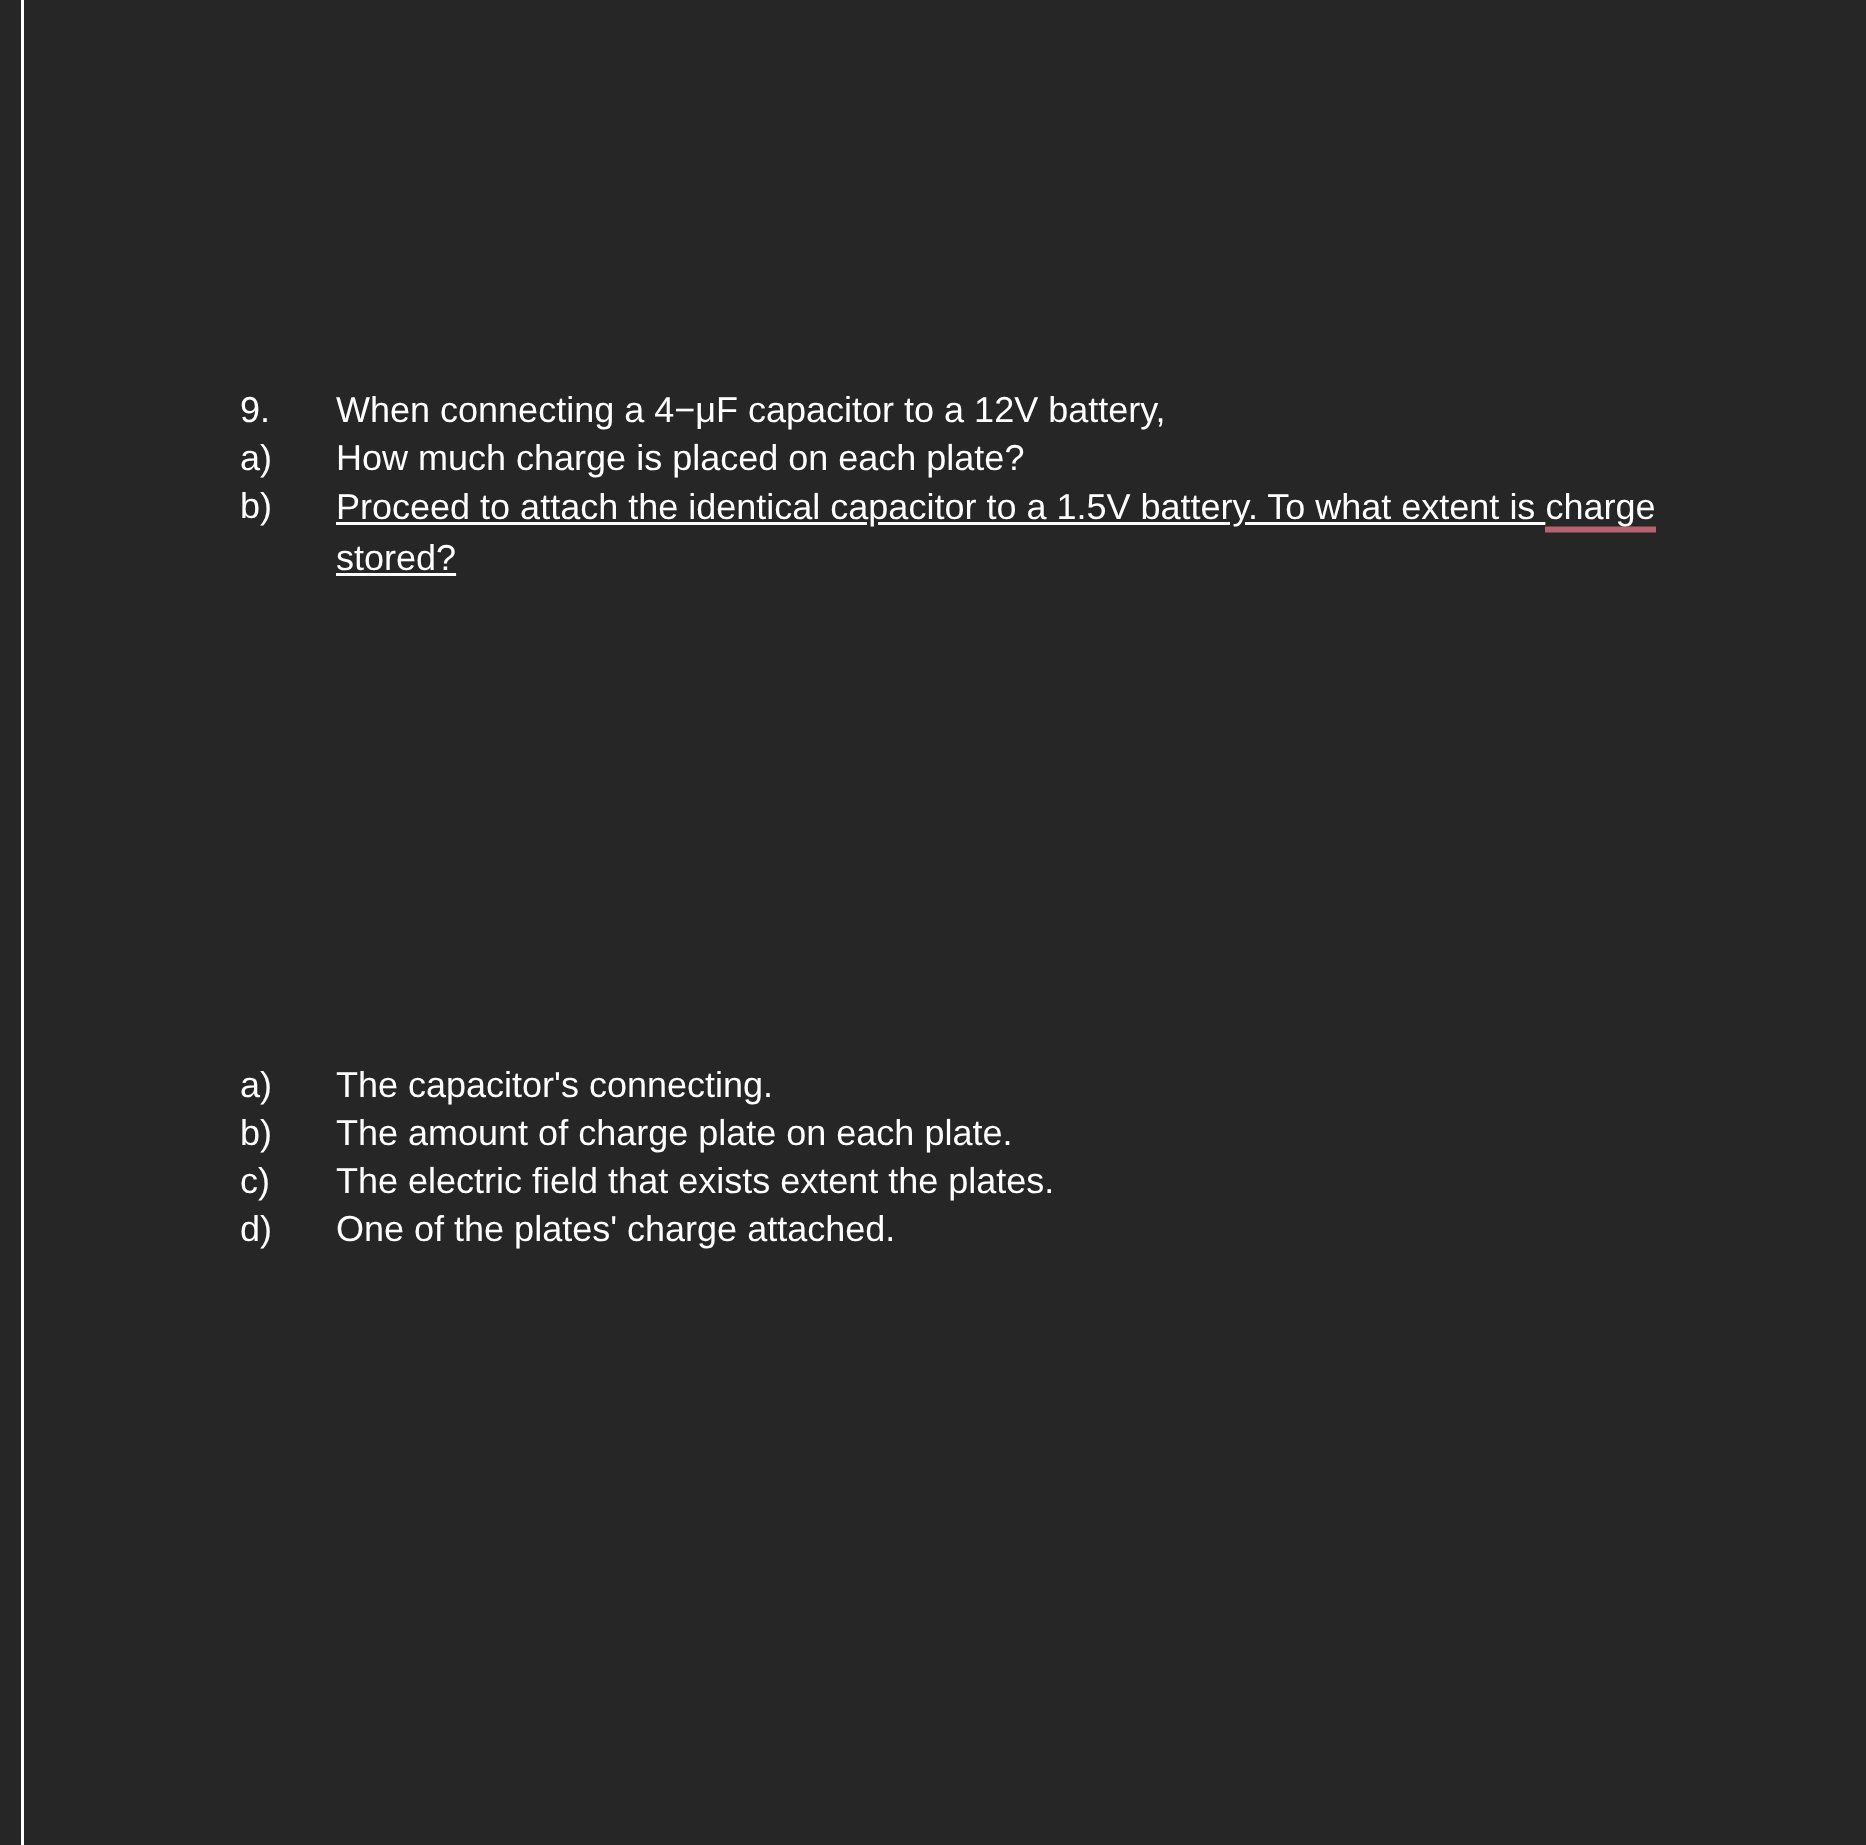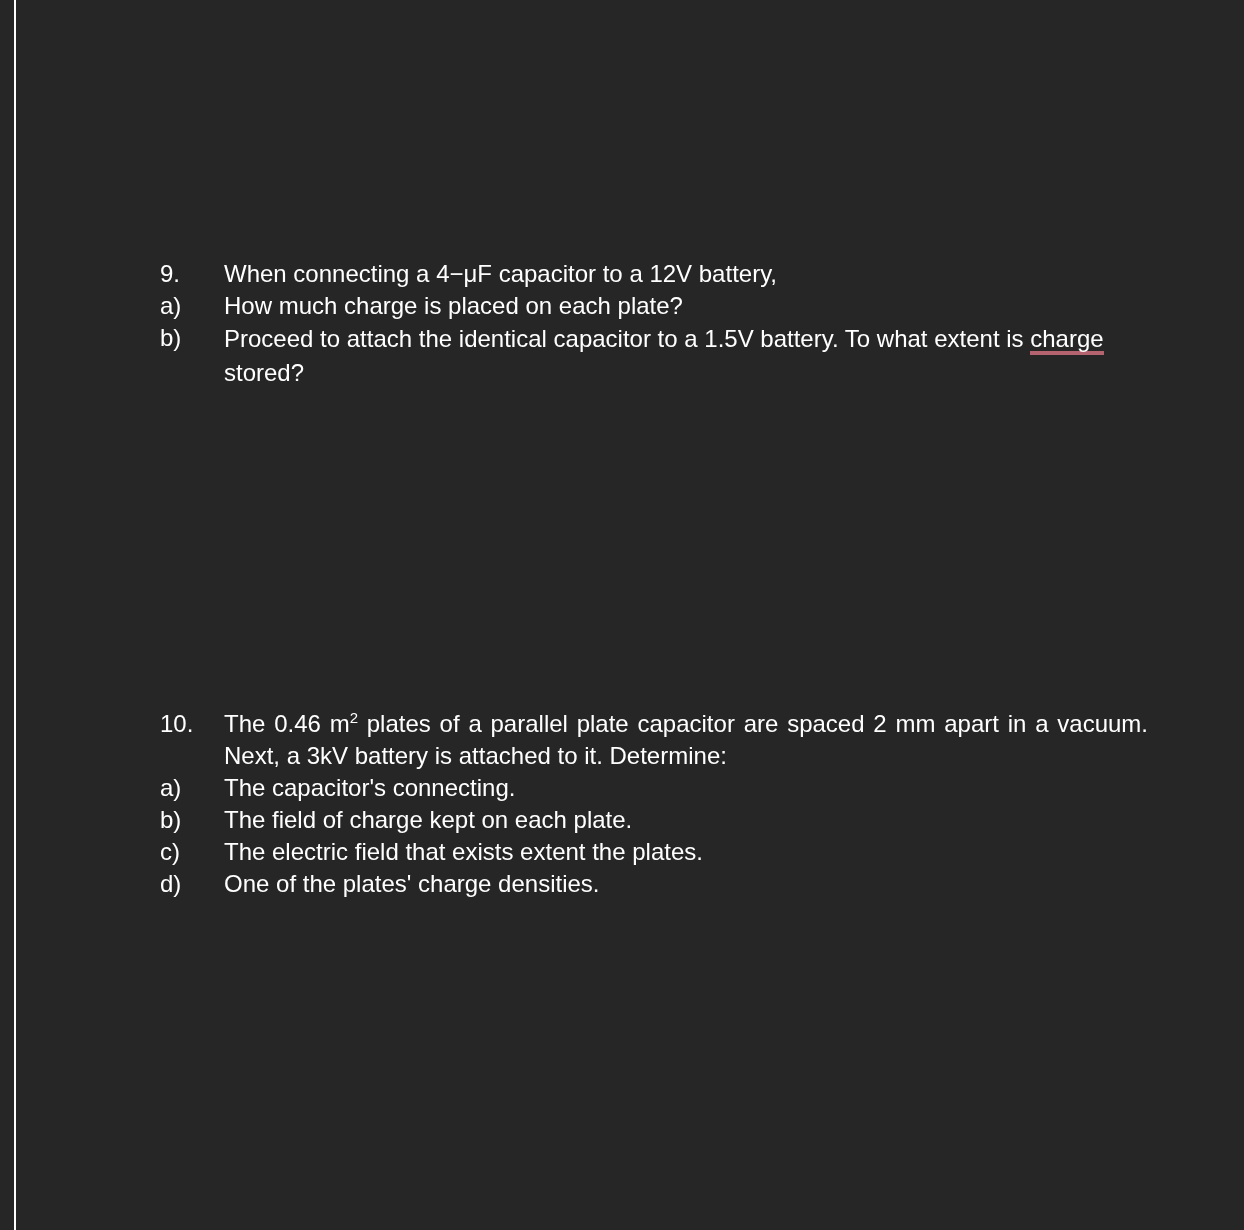--- a/index.html
+++ b/index.html
@@ -66,38 +66,34 @@
   <div class="row">
     <span class="marker">9.</span>
     <span class="text">When connecting a 4−μF capacitor to a 12V battery,</span>
   </div>
   <div class="row">
     <span class="marker">a)</span>
     <span class="text">How much charge is placed on each plate?</span>
   </div>
   <div class="row">
     <span class="marker">b)</span>
-    <span class="text" style="line-height:34px;"><span>Proceed to attach the identical capacitor to a 1.5V battery. To what extent is </span><span class="spell">charge</span><span> stored?</span></span>
+    <span class="text" style="line-height:34px;text-decoration:underline;"><span>Proceed to attach the identical capacitor to a 1.5V battery. To what extent is </span><span class="spell">charge</span><span> stored?</span></span>
   </div>
 </div>
 
 <div class="question q10">
-  <div class="row">
-    <span class="marker">10.</span>
-    <span class="text justify"><span>The 0.46 m</span><sup>2</sup><span> plates of a parallel plate capacitor are spaced 2 mm apart in a vacuum. Next, a 3kV battery is attached to it. Determine:</span></span>
-  </div>
   <div class="row">
     <span class="marker">a)</span>
     <span class="text">The capacitor's connecting.</span>
   </div>
   <div class="row">
     <span class="marker">b)</span>
-    <span class="text">The field of charge kept on each plate.</span>
+    <span class="text">The amount of charge plate on each plate.</span>
   </div>
   <div class="row">
     <span class="marker">c)</span>
     <span class="text">The electric field that exists extent the plates.</span>
   </div>
   <div class="row">
     <span class="marker">d)</span>
-    <span class="text">One of the plates' charge densities.</span>
+    <span class="text">One of the plates' charge attached.</span>
   </div>
 </div>
 
 </body></html>

